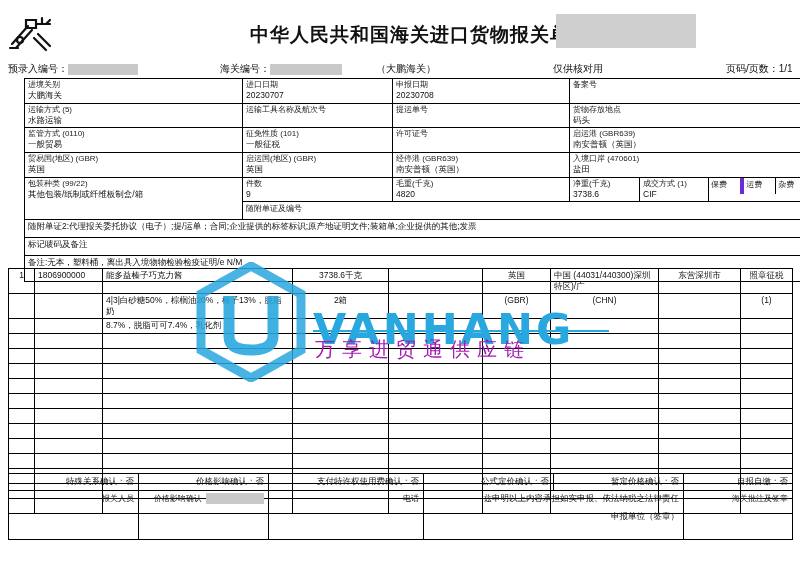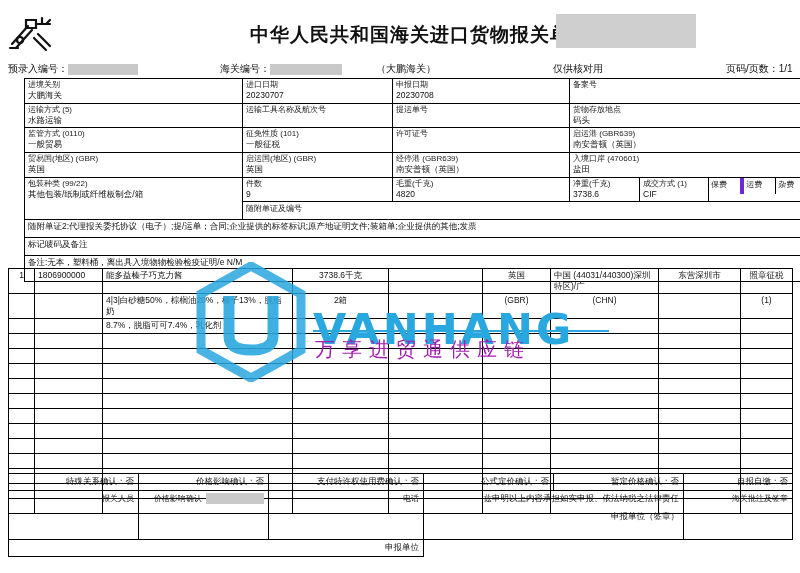--- a/index.html
+++ b/index.html
@@ -500,25 +500,20 @@
         <span class="lbl">电话</span>
       </td>
       <td class="h46" colspan="2" style="">
         <div>兹申明以上内容承担如实申报、依法纳税之法律责任</div>
         <div style="margin-top:6px">申报单位（签章）</div>
       </td>
       <td class="h46">
         <span class="lbl">海关批注及签章</span>
       </td>
     </tr>
-    <tr class="h20">
-      <td colspan="3"><span>申报单位</span></td>
-      <td colspan="2" style="border-top:none;border-left:none;border-right:none;border-bottom:none"></td>
-      <td style="border-top:none;border-left:none;border-right:none;border-bottom:none"></td>
-    </tr>
   </tbody>
     </table>
 
   <div class="wm">
     <svg class="hex" viewBox="0 0 112 120">
       <polygon points="56,4 106,32 106,88 56,116 6,88 6,32" fill="none" stroke="#29a7df" stroke-width="9" opacity="0.85"></polygon>
       <path d="M34 34 L34 74 Q34 88 56 88 Q78 88 78 74 L78 34" fill="none" stroke="#29a7df" stroke-width="11" opacity="0.9"></path>
     </svg>
     <div class="vh">VANHANG</div>
     <div class="under"></div>

